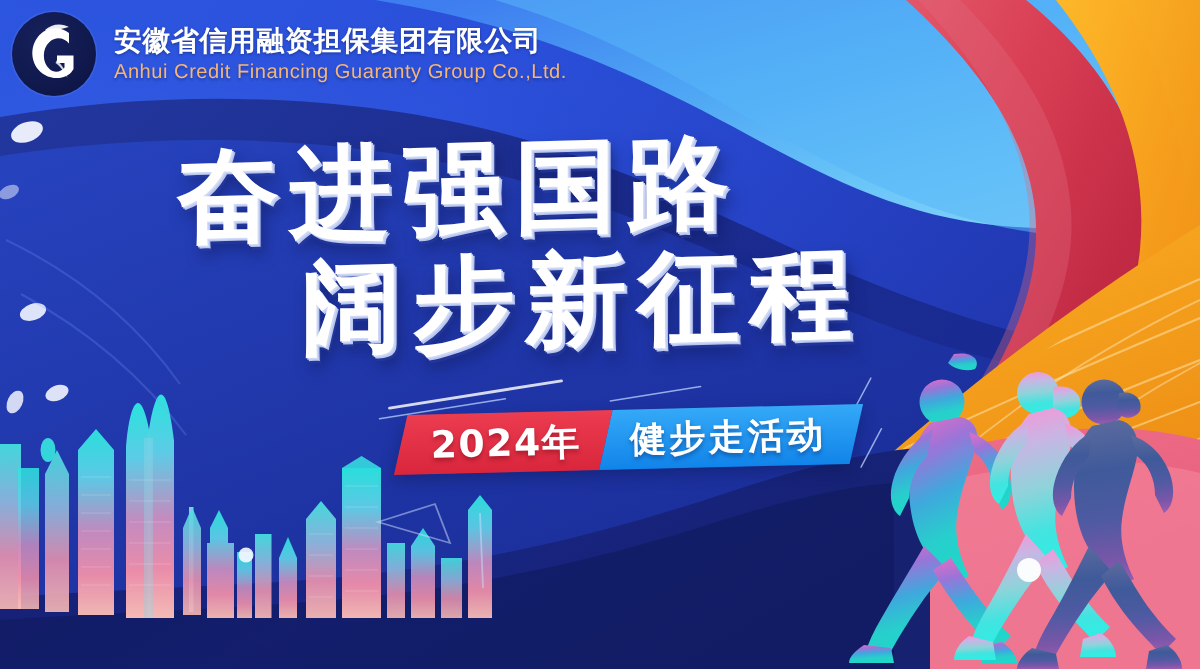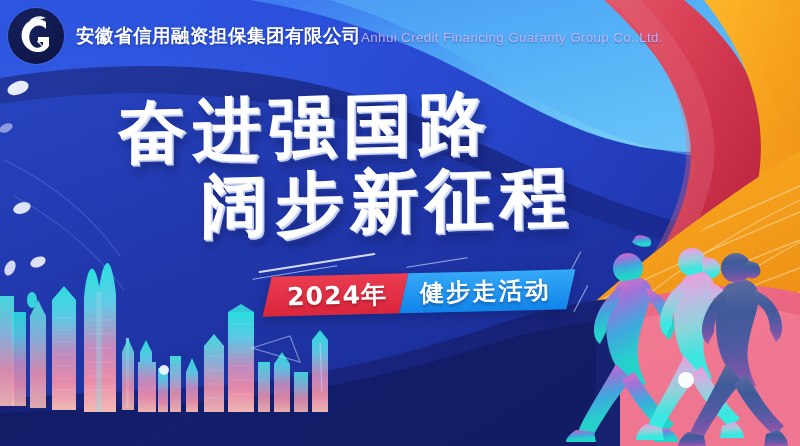--- a/index.html
+++ b/index.html
@@ -45,34 +45,34 @@
     background: radial-gradient(circle at 38% 32%, #16205c 0%, #111a4e 55%, #0b1240 100%);
     box-shadow: 0 0 0 1px rgba(255,255,255,0.07);
     flex: 0 0 auto;
   }
   #logo-mark .g-svg {
     position: absolute;
     left: 0; top: 0;
   }
   #company-names {
     display: flex;
-    flex-direction: row;
+    flex-direction: column;
     justify-content: space-between;
     line-height: 1.05;
   }
   #company-name-cn {
     color: #ffffff;
     font-size: 18.5px;
     font-weight: 700;
     letter-spacing: 0.5px;
     white-space: nowrap;
     text-shadow: 0 1px 2px rgba(10,20,70,0.45);
   }
   #company-name-en {
-    color: #c4b5fd;
+    color: #fdba74;
     font-size: 13.4px;
     font-weight: 400;
     letter-spacing: 0.35px;
     margin-top: 5px;
     white-space: nowrap;
     opacity: 0.96;
     text-shadow: 0 1px 2px rgba(10,20,70,0.4);
   }
 
   

